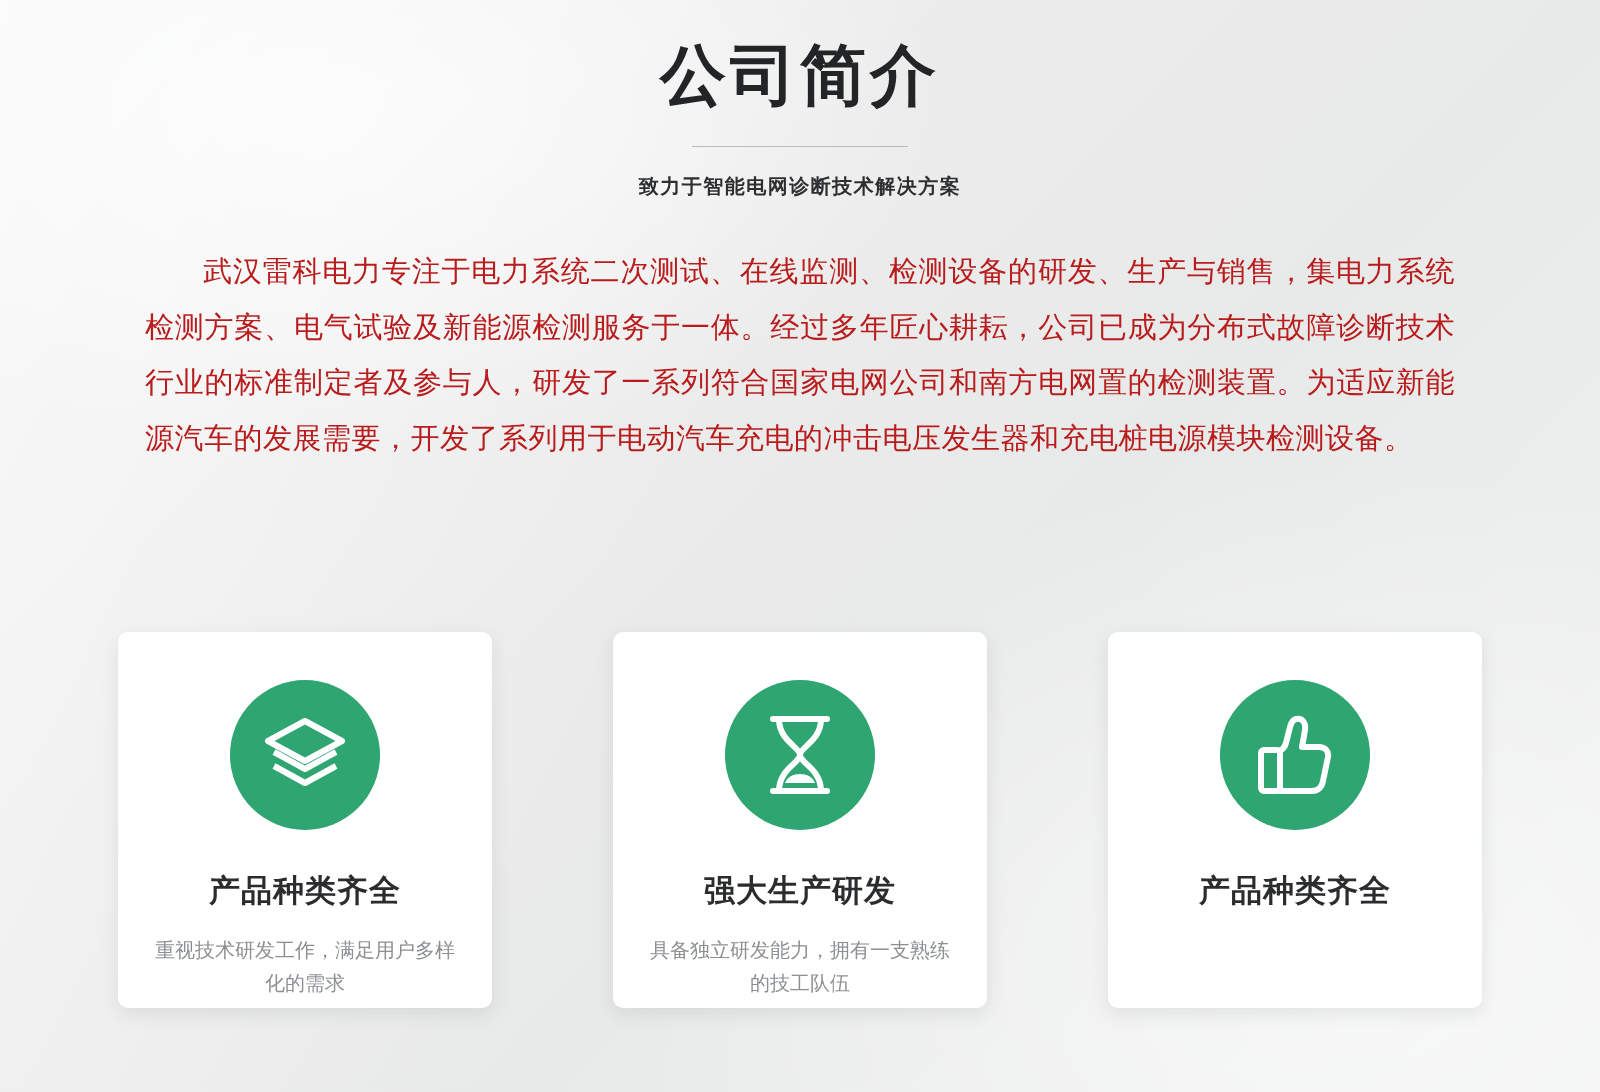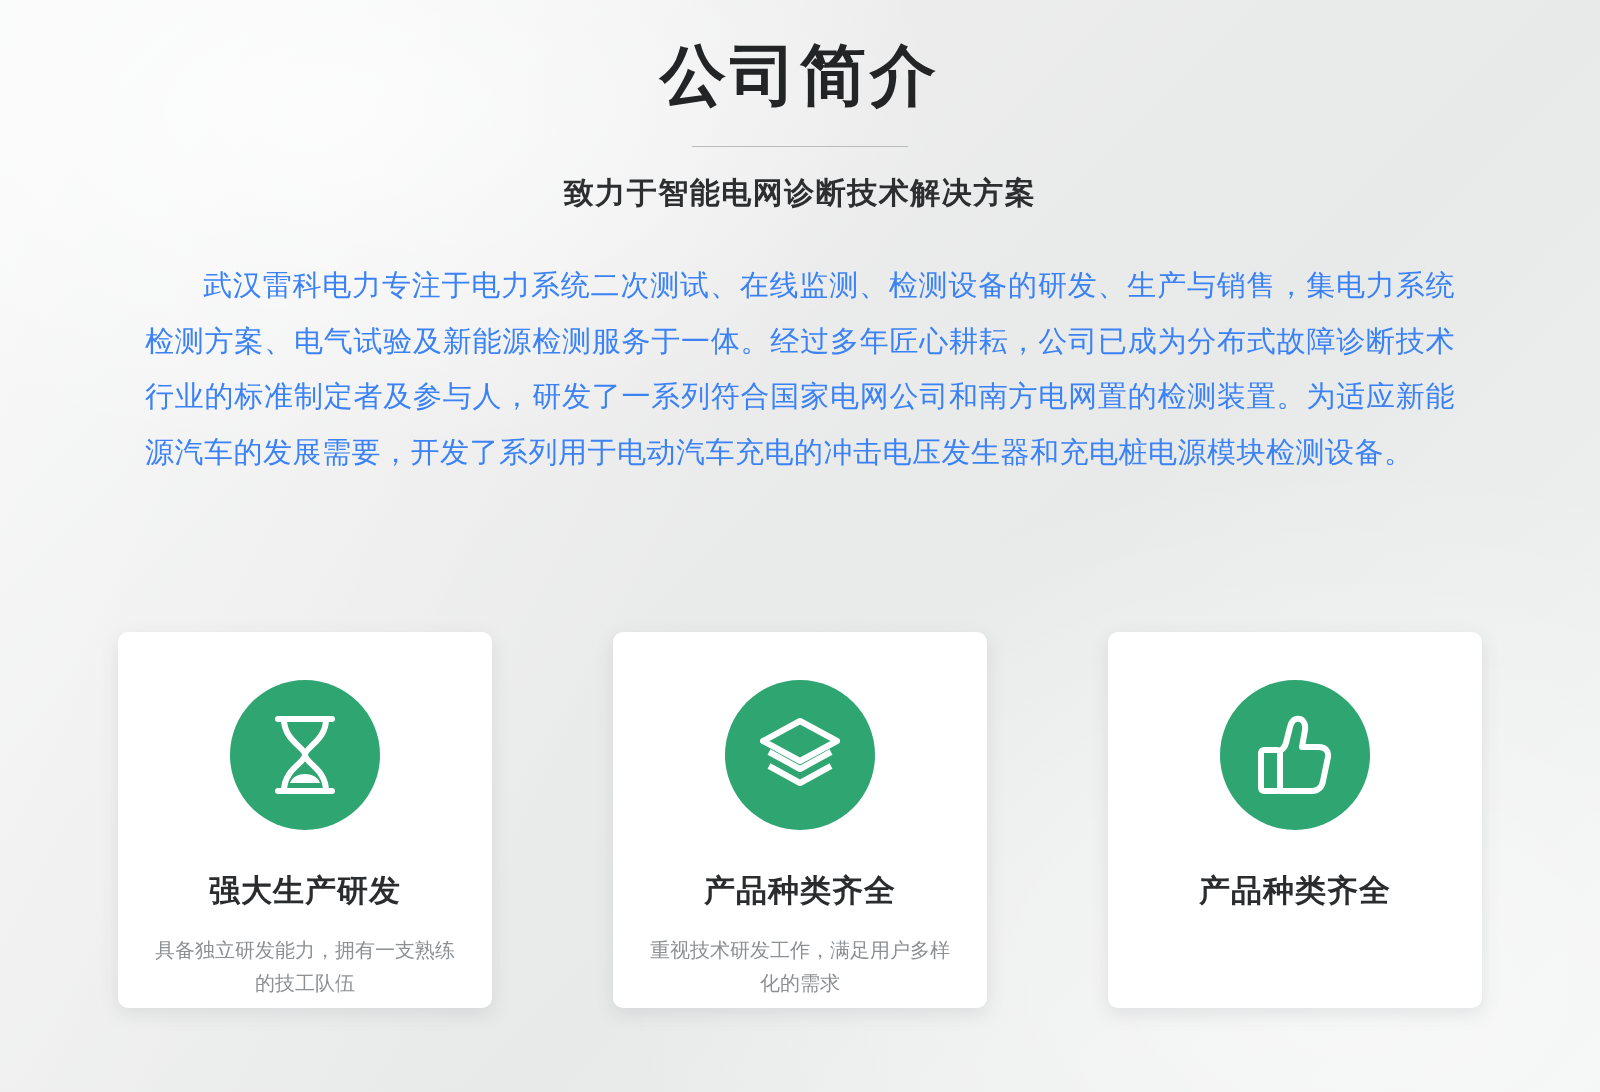--- a/index.html
+++ b/index.html
@@ -46,33 +46,33 @@
     line-height: 1.15;
     margin: 0;
   }
   .title-rule {
     width: 216px;
     height: 1px;
     background: #b9bbbc;
     margin: 32px auto 26px auto;
   }
   .sub-title {
-    font-size: 30px;
+    font-size: 20px;
     font-weight: bold;
     color: #2c2e30;
     letter-spacing: 1.5px;
     margin: 0;
   }
 
   .body-copy {
     margin: 44px auto 0 auto;
     width: 1310px;
     font-size: 29px;
     line-height: 1.92;
-    color: #3b82f6;
+    color: #b91c1c;
     text-align: justify;
     text-indent: 2em;
     letter-spacing: 0.5px;
   }
 
   .cards {
     position: absolute;
     left: 118px;
     top: 632px;
     width: 1364px;
@@ -126,46 +126,46 @@
     <div class="title-rule"></div>
     <h2 class="sub-title">致力于智能电网诊断技术解决方案</h2>
   </div>
 
   <p class="body-copy">武汉雷科电力专注于电力系统二次测试、在线监测、检测设备的研发、生产与销售，集电力系统检测方案、电气试验及新能源检测服务于一体。经过多年匠心耕耘，公司已成为分布式故障诊断技术行业的标准制定者及参与人，研发了一系列符合国家电网公司和南方电网置的检测装置。为适应新能源汽车的发展需要，开发了系列用于电动汽车充电的冲击电压发生器和充电桩电源模块检测设备。</p>
 
   <div class="cards">
 
     <div class="card">
       <div class="icon-circle">
+        <svg width="86" height="80" viewBox="0 0 86 80" aria-hidden="true">
+          <g fill="none" stroke="#ffffff" stroke-width="6" stroke-linejoin="round">
+            <path d="M43 6 L80 26 L43 46 L6 26 Z"></path>
+            <path d="M12 37 L43 54 L74 37"></path>
+            <path d="M12 51 L43 68 L74 51"></path>
+          </g>
+        </svg>
+      </div>
+      <div class="card-title">产品种类齐全</div>
+      <div class="card-desc">重视技术研发工作，满足用户多样化的需求</div>
+    </div>
+
+    <div class="card">
+      <div class="icon-circle">
         <svg width="74" height="84" viewBox="0 0 74 84" aria-hidden="true">
           <g fill="none" stroke="#ffffff" stroke-width="6" stroke-linejoin="round" stroke-linecap="round">
             <path d="M10 6 H64"></path>
             <path d="M10 78 H64"></path>
             <path d="M16 6 C16 28 37 34 37 42 C37 50 16 56 16 78"></path>
             <path d="M58 6 C58 28 37 34 37 42 C37 50 58 56 58 78"></path>
           </g>
           <path d="M22 70 C26 58 48 58 52 70 Z" fill="#ffffff"></path>
         </svg>
       </div>
       <div class="card-title">强大生产研发</div>
       <div class="card-desc">具备独立研发能力，拥有一支熟练的技工队伍</div>
-    </div>
-
-    <div class="card">
-      <div class="icon-circle">
-        <svg width="86" height="80" viewBox="0 0 86 80" aria-hidden="true">
-          <g fill="none" stroke="#ffffff" stroke-width="6" stroke-linejoin="round">
-            <path d="M43 6 L80 26 L43 46 L6 26 Z"></path>
-            <path d="M12 37 L43 54 L74 37"></path>
-            <path d="M12 51 L43 68 L74 51"></path>
-          </g>
-        </svg>
-      </div>
-      <div class="card-title">产品种类齐全</div>
-      <div class="card-desc">重视技术研发工作，满足用户多样化的需求</div>
     </div>
 
     <div class="card">
       <div class="icon-circle">
         <svg width="82" height="84" viewBox="0 0 82 84" aria-hidden="true">
           <g fill="none" stroke="#ffffff" stroke-width="6" stroke-linejoin="round">
             <rect x="7" y="37" width="19" height="41" rx="3"></rect>
             <path d="M34 78 H58 C64 78 68 74 69 68 L74 44 C75 38 71 34 65 34 H48 L51 17 C52 9 48 5 42 6 C38 7 37 10 36 14 L32 30 C31 34 29 36 26 38 V78 Z"></path>
           </g>
         </svg>

